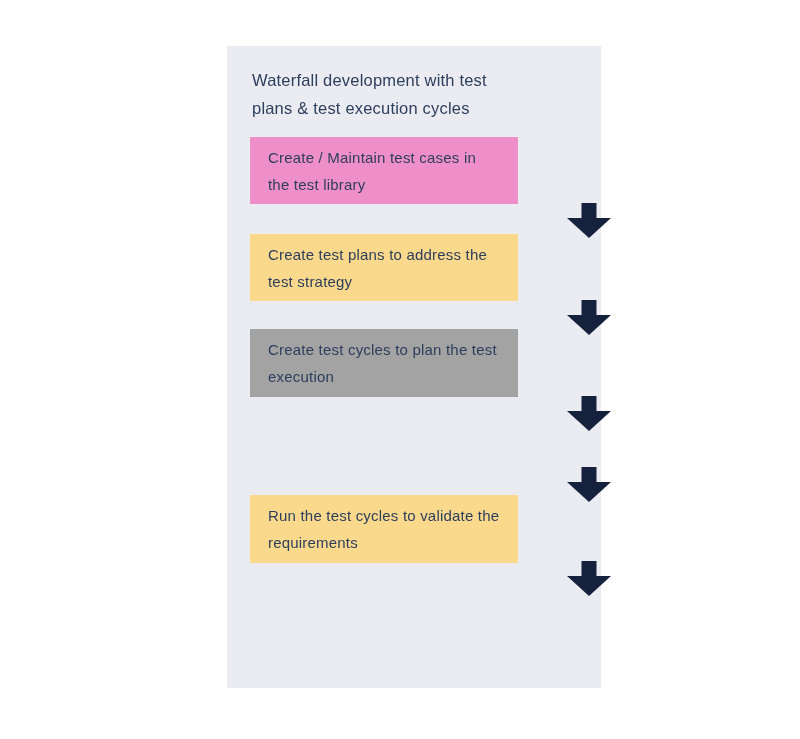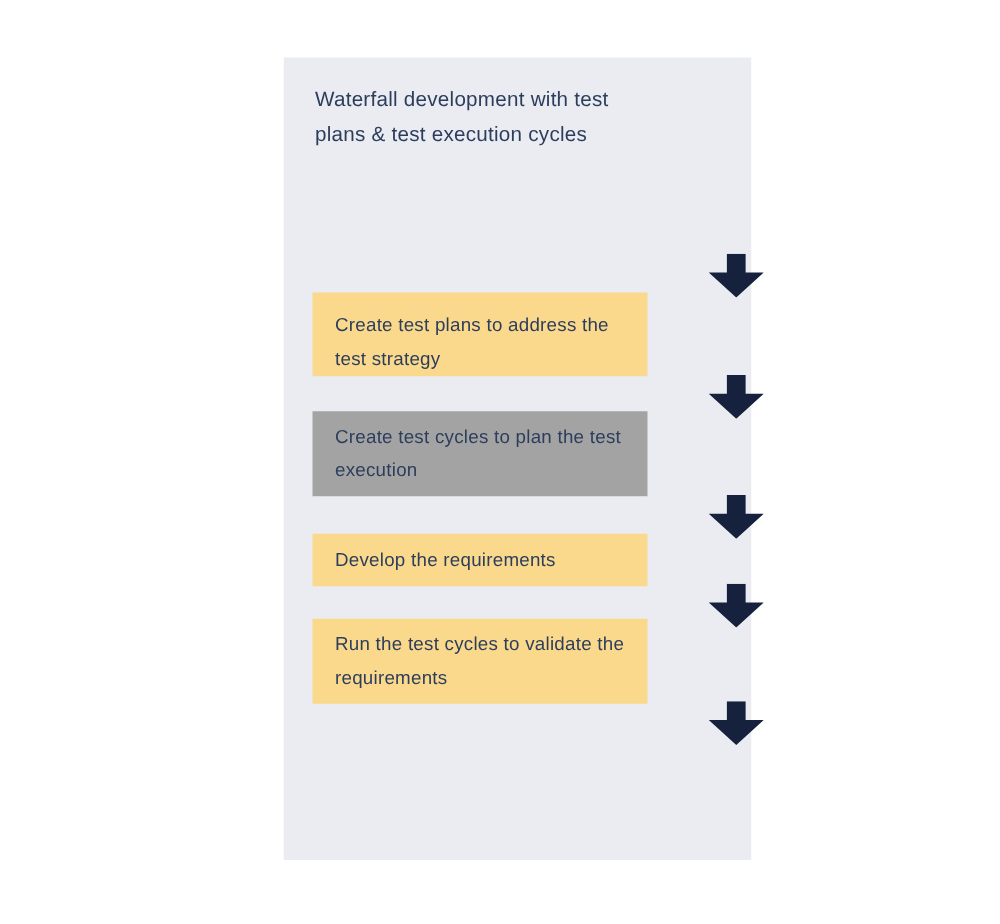--- a/index.html
+++ b/index.html
@@ -71,50 +71,50 @@
   .arrow-5 { top: 515px; }
 </style>
 </head>
 <body style="background-color: rgb(255, 255, 255);">
 
 <div class="canvas">
   <div class="panel" style="background-color: rgb(234, 236, 242); color: rgb(45, 62, 92);">
 
     <div class="diagram-title">Waterfall development with test plans &amp; test execution cycles</div>
 
+    <div class="step step-1" style="background-color: rgb(239, 143, 201);">
+      <span>Create / Maintain test cases in the test library</span>
+    </div>
 
     <div class="arrow arrow-1">
       <svg viewBox="0 0 44 35">
         <polygon points="14.5,0 29.5,0 29.5,15 44,15 22,35 0,15 14.5,15" fill="#16213D"></polygon>
       </svg>
     </div>
 
-    <div class="step step-2" style="background-color: rgb(250, 217, 140); align-items: flex-end;">
+    <div class="step step-2" style="background-color: rgb(250, 217, 140);">
       <span>Create test plans to address the test strategy</span>
     </div>
 
     <div class="arrow arrow-2">
       <svg viewBox="0 0 44 35">
         <polygon points="14.5,0 29.5,0 29.5,15 44,15 22,35 0,15 14.5,15" fill="#16213D"></polygon>
       </svg>
     </div>
 
     <div class="step step-3" style="background-color: #a3a3a3;">
       <span>Create test cycles to plan the test execution</span>
     </div>
 
     <div class="arrow arrow-3">
       <svg viewBox="0 0 44 35">
         <polygon points="14.5,0 29.5,0 29.5,15 44,15 22,35 0,15 14.5,15" fill="#16213D"></polygon>
       </svg>
     </div>
 
-    <div class="step step-4" style="background-color: rgb(250, 217, 140);">
-      <span>Develop the requirements</span>
-    </div>
 
     <div class="arrow arrow-4">
       <svg viewBox="0 0 44 35">
         <polygon points="14.5,0 29.5,0 29.5,15 44,15 22,35 0,15 14.5,15" fill="#16213D"></polygon>
       </svg>
     </div>
 
     <div class="step step-5" style="background-color: rgb(250, 217, 140);">
       <span>Run the test cycles to validate the requirements</span>
     </div>

